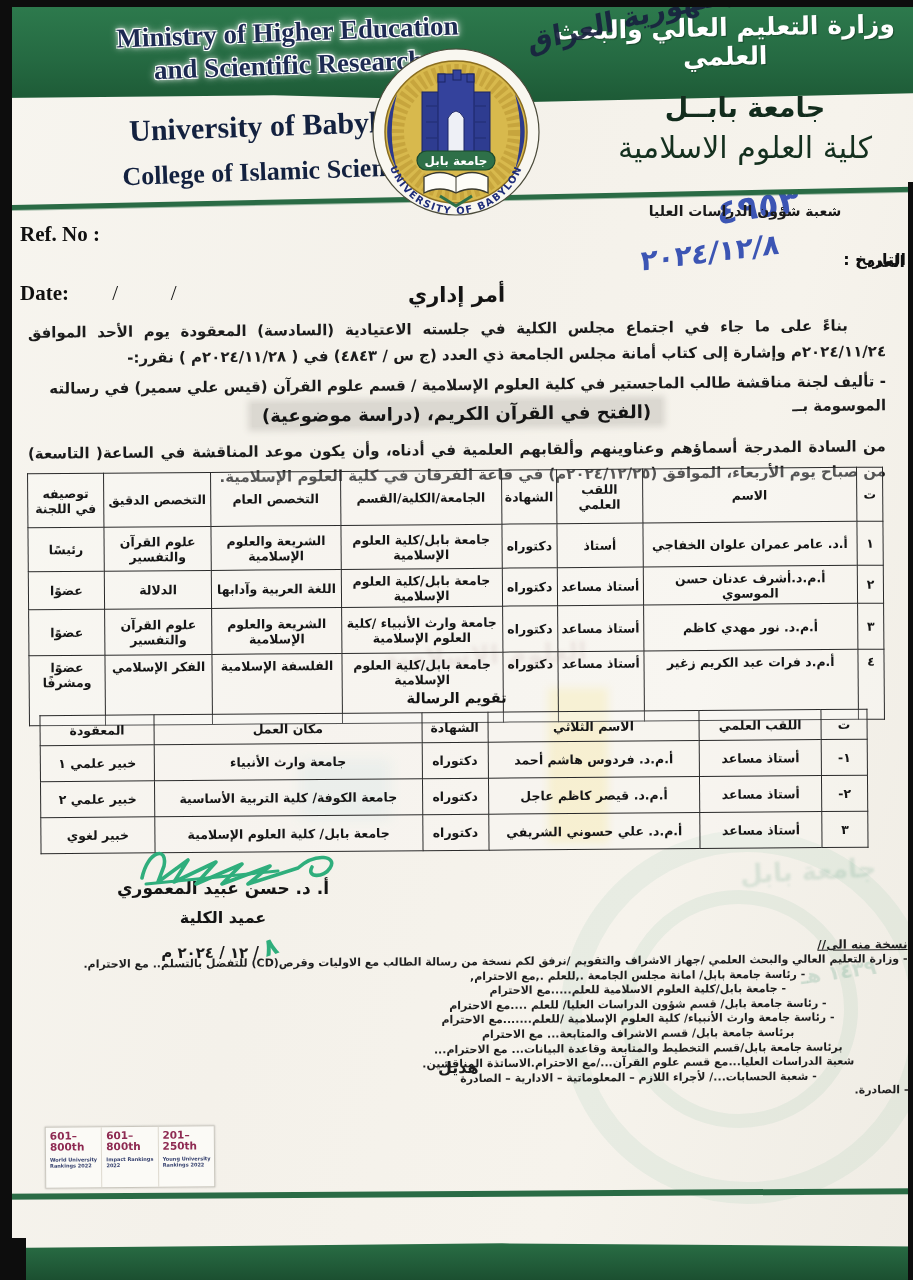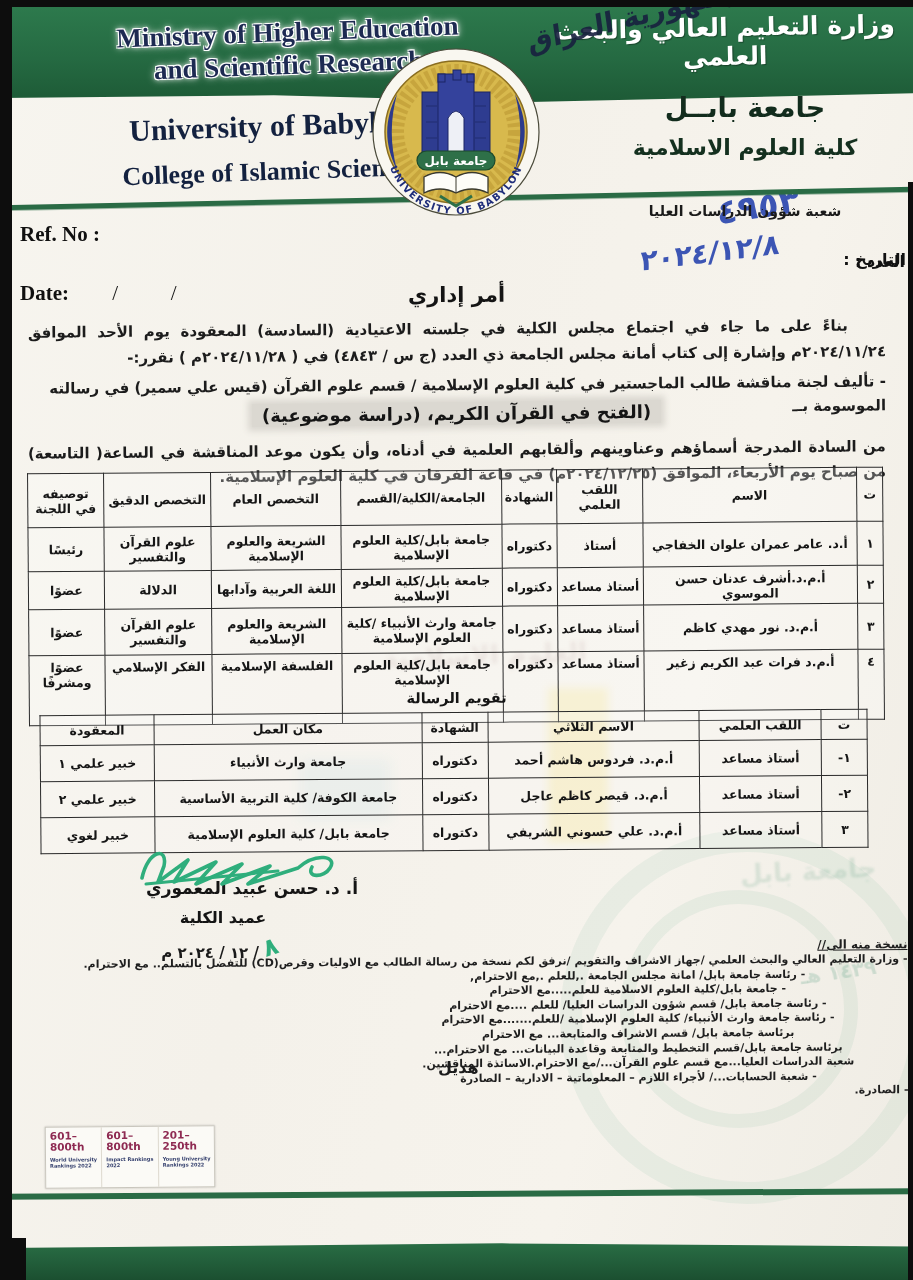--- a/index.html
+++ b/index.html
@@ -27,21 +27,21 @@
     text-shadow:1px 1px 1px rgba(0,0,0,.35);}
   .republic-hand{position:absolute;left:518px;top:0px;width:230px;text-align:center;direction:rtl;
     font-size:28px;font-weight:700;color:#18203f;transform:rotate(-14deg) skewX(-6deg);
     z-index:3;opacity:.9;letter-spacing:2px;}
   .univ-en{position:absolute;left:30px;top:106px;width:480px;text-align:center;
     font-family:"Liberation Serif","DejaVu Serif",serif;color:#13213f;transform:rotate(-2deg);z-index:2;}
   .univ-en .u{font-size:30px;font-weight:700;line-height:40px;}
   .univ-en .c{font-size:26px;font-weight:700;line-height:52px;}
   .univ-ar{position:absolute;left:580px;top:88px;width:330px;text-align:center;direction:rtl;z-index:2;}
   .univ-ar .u{font-size:27px;font-weight:800;color:#122c1d;line-height:40px;letter-spacing:1px;}
-  .univ-ar .c{font-size:22px;font-weight:700;color:#14301f;line-height:40px;}
+  .univ-ar .c{font-size:30px;font-weight:400;color:#14301f;line-height:40px;}
   .univ-ar .s{font-size:14px;font-weight:700;color:#1a1a1a;line-height:28px;margin-top:29px;}
   .logo{position:absolute;left:370px;top:46px;width:172px;height:172px;z-index:5;}
 
   .sep-line{position:absolute;left:-6px;top:196px;width:925px;height:5px;background:#2a6b45;
     transform:rotate(-1.15deg);z-index:4;box-shadow:0 1px 0 rgba(42,107,69,.4);}
 
   .adad-label{position:absolute;left:833px;top:208px;width:72px;direction:rtl;font-size:16px;font-weight:800;color:#111;margin-top:44px;}
   .adad-value{position:absolute;left:688px;top:186px;width:140px;text-align:center;direction:rtl;
     font-size:34px;font-weight:700;color:#3c55b4;transform:rotate(-9deg) skewX(-5deg);letter-spacing:5px;}
   .tareekh-label{position:absolute;left:828px;top:250px;width:78px;direction:rtl;font-size:16px;font-weight:800;color:#111;}
@@ -73,21 +73,21 @@
   .t1 tr.hdr{height:54px;} .t1 tr.r1{height:44px;} .t1 tr.r2{height:38px;}
   .t1 tr.r3{height:46px;} .t1 tr.r4{height:70px;}
   .t1 tr.r4 td{vertical-align:top;padding-top:4px;}
   .t2-title{position:absolute;left:0;top:690px;width:100%;text-align:center;direction:rtl;
     font-size:14.5px;font-weight:800;color:#151515;transform:rotate(-.4deg);}
   .t2{position:absolute;left:40px;top:712px;width:828px;transform:rotate(-.45deg);background:rgba(255,255,255,.2);}
   .t2 tr.hdr{height:30px;} .t2 tr.r{height:36px;}
 
   
   .sig-svg{position:absolute;left:128px;top:834px;z-index:6;}
-  .sig-name{position:absolute;left:88px;top:878px;width:270px;text-align:right;direction:rtl;
+  .sig-name{position:absolute;left:88px;top:878px;width:270px;text-align:center;direction:rtl;
     font-size:17px;font-weight:800;color:#141414;}
   .sig-title{position:absolute;left:118px;top:908px;width:210px;text-align:center;direction:rtl;
     font-size:16px;font-weight:800;color:#141414;}
   .sig-date{position:absolute;left:105px;top:936px;width:230px;text-align:center;direction:rtl;
     font-size:15px;font-weight:800;color:#1a1a1a;}
   .sig-day{display:inline-block;color:#2fae7c;font-size:24px;font-weight:700;
     transform:rotate(-18deg) translateY(-3px);}
 
   
   .dist{position:absolute;left:368px;top:938px;width:540px;direction:rtl;text-align:right;

